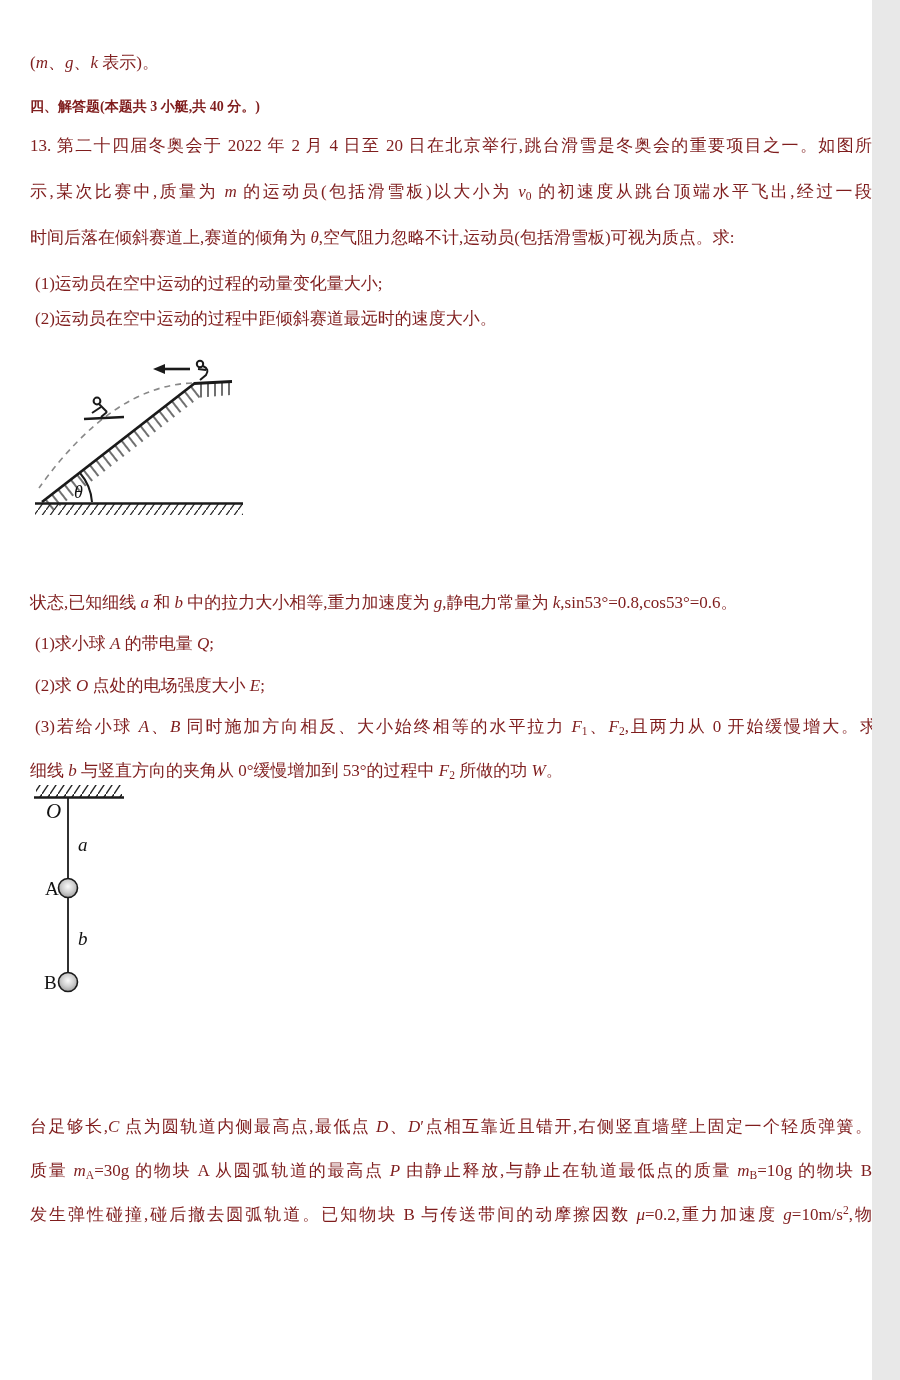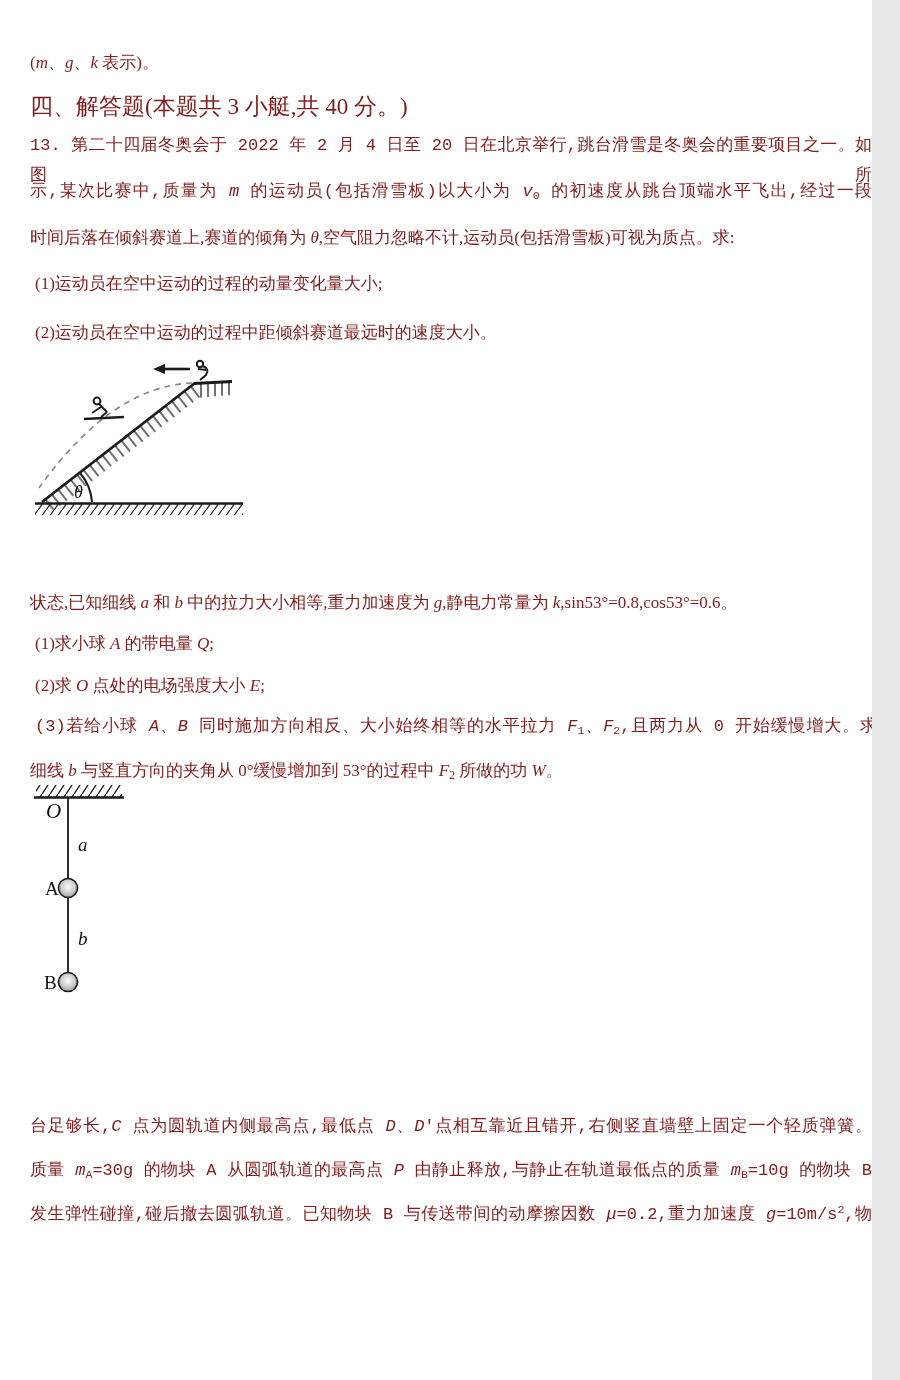--- a/index.html
+++ b/index.html
@@ -5,22 +5,22 @@
   html,body{margin:0;padding:0;background:#e8e8e8;}
   .page{
     position:relative;width:872px;height:1380px;background:#ffffff;
     font-family:"Liberation Serif","DejaVu Serif",serif;
     color:#7f1d1d;overflow:hidden;
   }
   .line{
     position:absolute;left:30px;width:842px;
     font-size:17px;line-height:30px;white-space:normal;
   }
-  .just{text-align:justify;text-align-last:justify;font-family:Liberation Mono, monospace;}
-  .hdr{font-weight:normal;font-size:23px;}
+  .just{text-align:justify;text-align-last:justify;}
+  .hdr{font-weight:bold;font-size:14px;}
   .it{font-style:italic;}
   .sb{font-size:0.68em;vertical-align:-0.28em;line-height:0;}
   .sp{font-size:0.68em;vertical-align:0.5em;line-height:0;}
   .frac{display:inline-flex;flex-direction:column;align-items:center;
         vertical-align:middle;font-size:0.88em;line-height:1.15;margin:0 4px;}
   .frac .fn{border-bottom:1.4px solid #1b1b1b;padding:0 3px;}
   .frac .fd{padding:0 3px;}
   .fig{position:absolute;}
   svg{display:block;overflow:visible;}
   .figtext{font-family:"Liberation Serif","DejaVu Serif",serif;fill:#111;}
@@ -31,21 +31,21 @@
 <div class="page">
 
   <div class="line" style="top:48px">(<span class="it">m</span>、<span class="it">g</span>、<span class="it">k</span> 表示)。</div>
 
   <div class="line hdr" style="top:92px">四、解答题(本题共 3 小艇,共 40 分。)</div>
 
   <div class="line just" style="top:131px">13. 第二十四届冬奥会于 2022 年 2 月 4 日至 20 日在北京举行,跳台滑雪是冬奥会的重要项目之一。如图所</div>
   <div class="line just" style="top:177px">示,某次比赛中,质量为 <span class="it">m</span> 的运动员(包括滑雪板)以大小为 <span class="it">v</span><span class="sb">0</span> 的初速度从跳台顶端水平飞出,经过一段</div>
   <div class="line" style="top:223px">时间后落在倾斜赛道上,赛道的倾角为 <span class="it">θ</span>,空气阻力忽略不计,运动员(包括滑雪板)可视为质点。求:</div>
   <div class="line" style="top:269px;padding-left:5px">(1)运动员在空中运动的过程的动量变化量大小;</div>
-  <div class="line" style="top:318px;padding-left:5px">(2)运动员在空中运动的过程中距倾斜赛道最远时的速度大小。</div>
+  <div class="line" style="top:304px;padding-left:5px">(2)运动员在空中运动的过程中距倾斜赛道最远时的速度大小。</div>
 
   <div class="fig" style="left:30px;top:356px">
     <svg width="292" height="180" viewBox="0 0 292 180">
       <defs>
         <pattern id="h1" patternUnits="userSpaceOnUse" width="8" height="11">
           <line x1="0" y1="11" x2="8" y2="0" stroke="#222" stroke-width="1.3"></line>
         </pattern>
         <pattern id="h2" patternUnits="userSpaceOnUse" width="8" height="14" patternTransform="rotate(-38)">
           <line x1="4" y1="0" x2="4" y2="14" stroke="#222" stroke-width="1.3"></line>
         </pattern>

